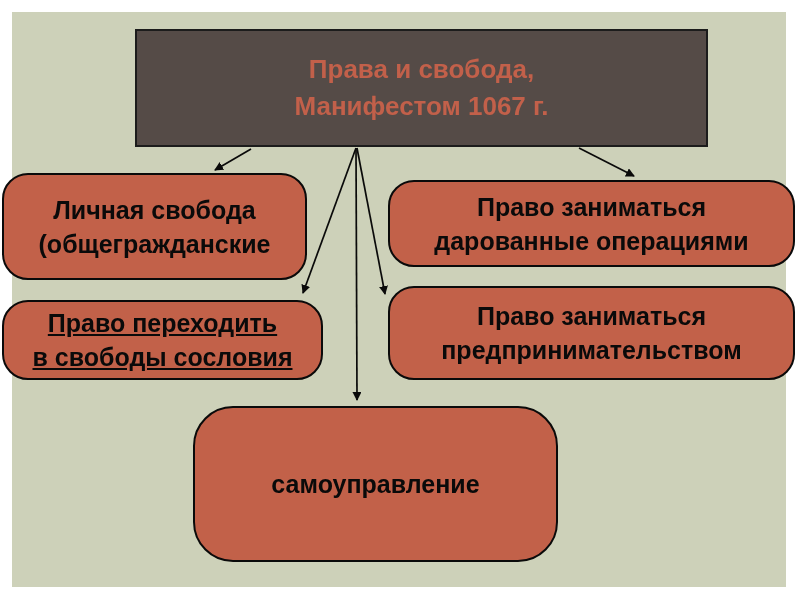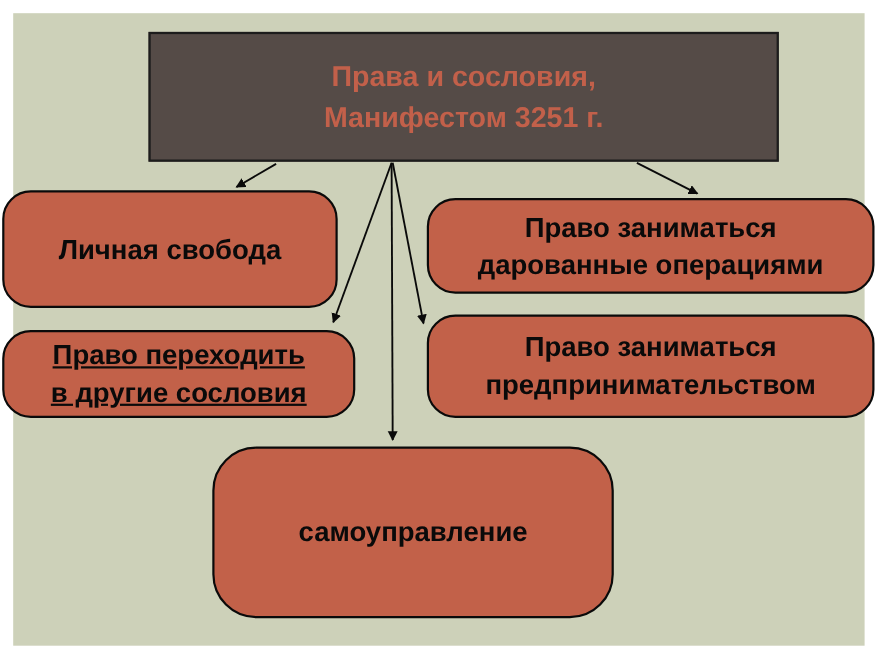--- a/index.html
+++ b/index.html
@@ -59,31 +59,32 @@
   }
 </style>
 </head>
 <body>
 
 <div class="stage">
 
   <div class="slide-bg"></div>
 
   <div class="title-box">
-    <div>Права и сословия,</div>
-    <div>Манифестом 3251 г.</div>
+    <div>Права и свобода,</div>
+    <div>Манифестом 1067 г.</div>
   </div>
 
   <div class="node node-1">
     <div>Личная свобода</div>
+    <div>(общегражданские</div>
   </div>
 
   <div class="node node-2">
     <div>Право переходить</div>
-    <div>в другие сословия</div>
+    <div>в свободы сословия</div>
   </div>
 
   <div class="node node-3">
     <div>Право заниматься</div>
     <div>дарованные операциями</div>
   </div>
 
   <div class="node node-4">
     <div>Право заниматься</div>
     <div>предпринимательством</div>

